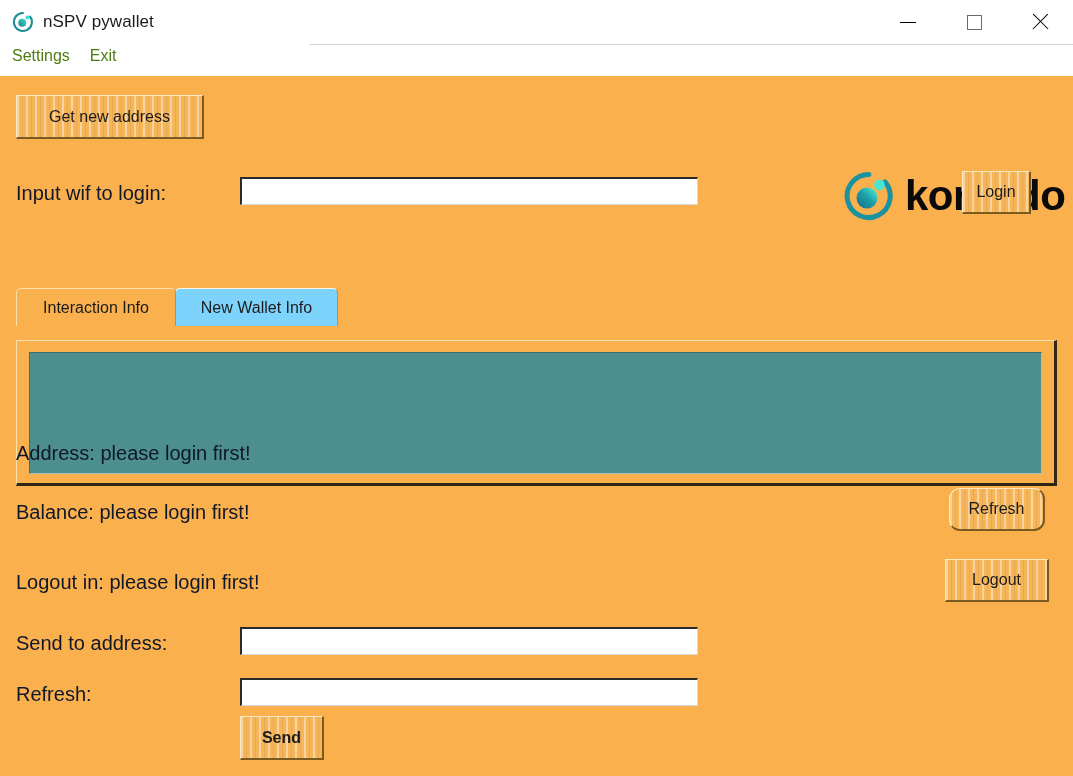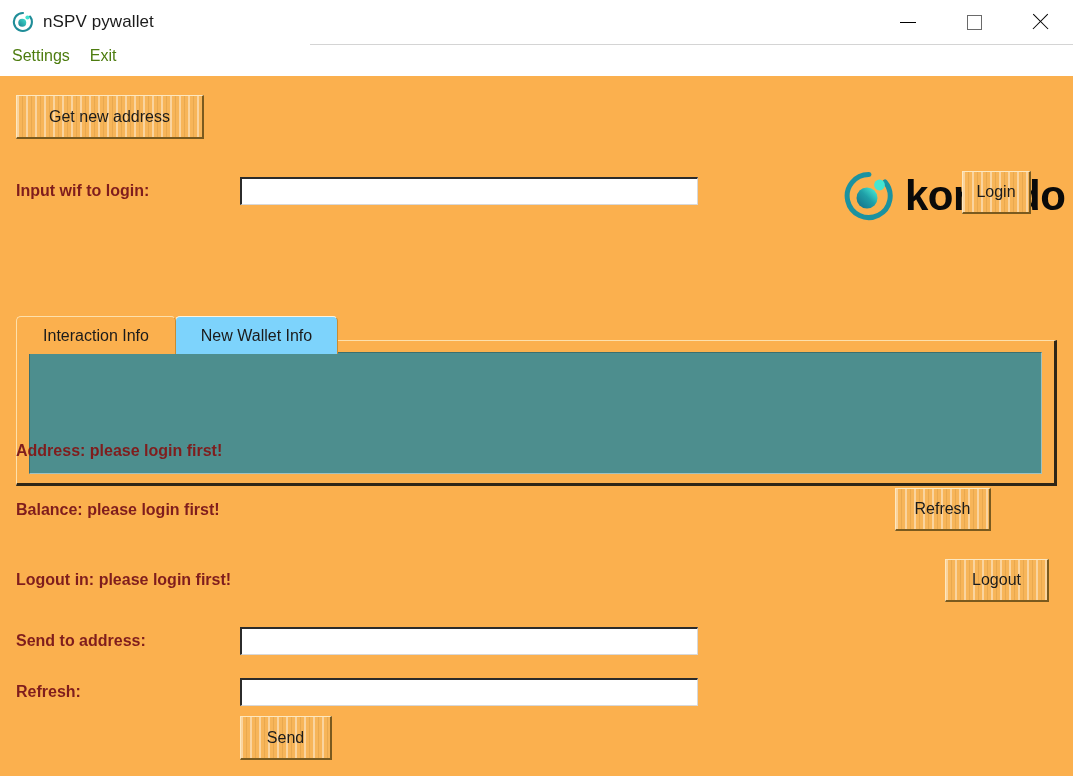--- a/index.html
+++ b/index.html
@@ -177,24 +177,23 @@
     border-bottom: 1px solid #d8d8d8;
     font-family: "Liberation Sans", sans-serif;
     font-size: 15px;
     color: #111;
     padding: 0 4px;
     outline: none;
   }
 
   .lbl {
     position: absolute;
-    font-size: 16px;
-    color: #7f1d1d;
+    font-size: 20px;
+    color: #0f172a;
     white-space: nowrap;
-    font-weight: bold;
   }
 
   
   .komodo-logo {
     position: absolute;
     left: 843px;
     top: 92px;
     width: 216px;
     height: 56px;
     display: flex;
@@ -207,21 +206,21 @@
     font-weight: 700;
     color: #0a0a0a;
     letter-spacing: -0.5px;
     line-height: 1;
   }
 
   
   .tabstrip {
     position: absolute;
     left: 16px;
-    top: 240px;
+    top: 212px;
     width: 1041px;
     height: 38px;
   }
   .tab {
     position: absolute;
     top: 0;
     height: 38px;
     box-sizing: border-box;
     display: flex;
     align-items: center;
@@ -349,24 +348,24 @@
       <div class="tab tab-active">Interaction Info</div>
       <div class="tab tab-inactive">New Wallet Info</div>
     </div>
     <div class="tabframe"></div>
     <div class="textarea-box"></div>
 
     <div class="lbl" style="left:16px; top:425px;">Balance: please login first!</div>
     <div class="lbl" style="left:16px; top:366px;">Address: please login first!</div>
     <div class="lbl" style="left:16px; top:495px;">Logout in: please login first!</div>
 
-    <button class="btn" style="left:895px; top:412px; width:96px; height:43px;">Refresh</button>
+    <button class="btn" style="left:949px; top:412px; width:96px; height:43px;border-radius:11px;">Refresh</button>
     <button class="btn" style="left:945px; top:483px; width:104px; height:43px;">Logout</button>
 
     <div class="lbl" style="left:16px; top:556px;">Send to address:</div>
     <input class="entry" type="text" style="left: 240px; top: 551px; width: 458px; height: 28px;" value="">
 
     <div class="lbl" style="left:16px; top:607px;">Refresh:</div>
     <input class="entry" type="text" style="left: 240px; top: 602px; width: 458px; height: 28px;" value="">
 
-    <button class="btn" style="left:240px; top:640px; width:92px; height:44px;">Send</button>
+    <button class="btn" style="left:240px; top:640px; width:84px; height:44px;font-weight:bold;">Send</button>
   </div>
 </div>
 
 </body></html>

